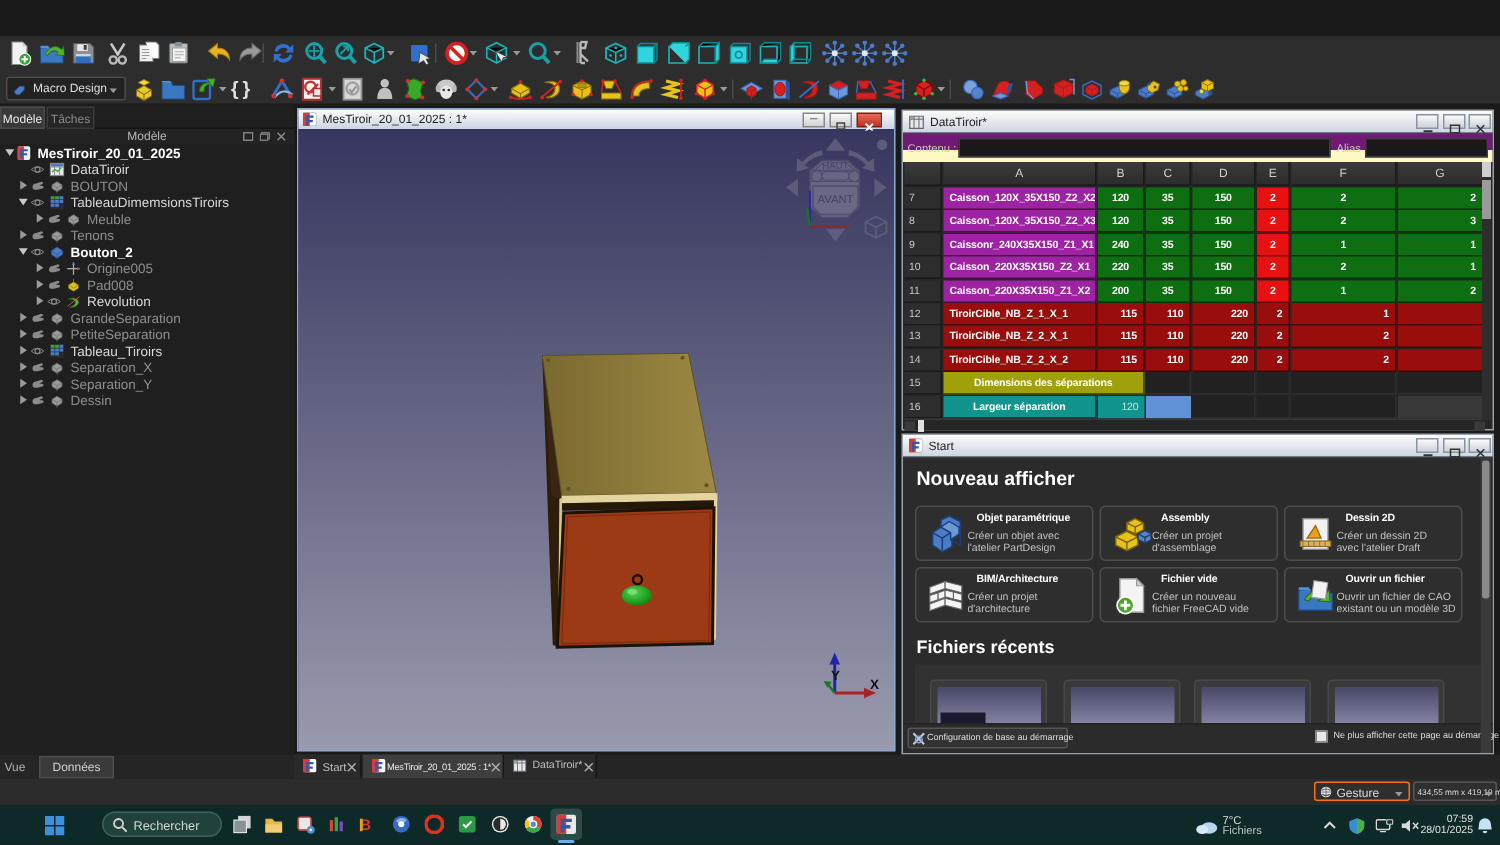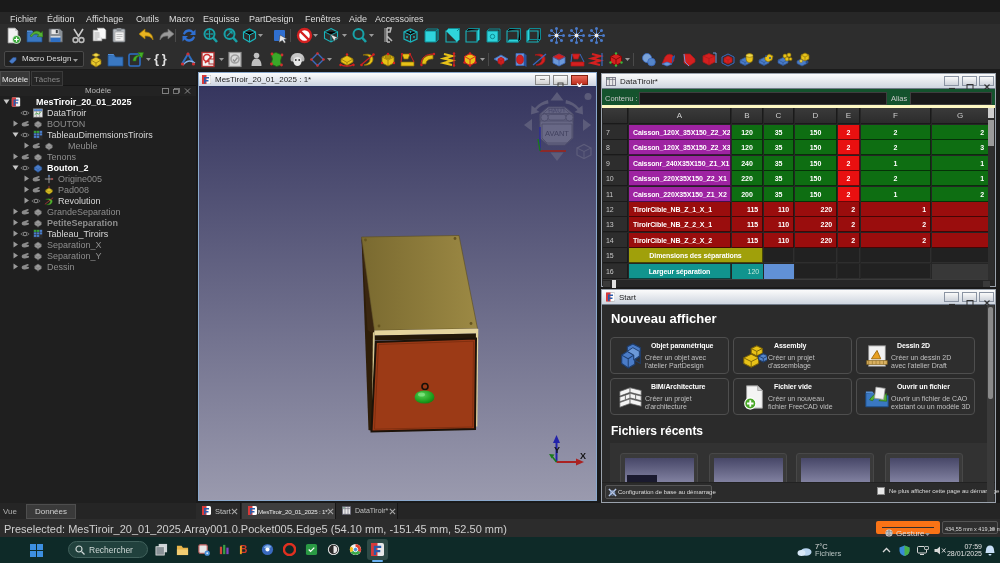--- a/index.html
+++ b/index.html
@@ -16,32 +16,20 @@
 #leftpanel{left:0;top:70px;width:196px;height:433px;background:#1f1f1f;}
 
 #mdi{left:196px;top:70px;width:804px;height:433px;background:#1a1a1a;}
 
 #tabbar{left:0;top:503px;width:1000px;height:16px;background:#252525;}
 #statusbar{left:0;top:519px;width:1000px;height:18px;background:#2c2c2c;color:#cfcfcf;font-size:11px;}
 #taskbar{left:0;top:537px;width:1000px;height:26px;background:#0e2a28;}
 </style></head>
 <body>
 <div id="root">
-<div class="abs" id="menubar">
-  <span class="menuitem" style="left:10px">Fichier</span>
-  <span class="menuitem" style="left:47px">Édition</span>
-  <span class="menuitem" style="left:86px">Affichage</span>
-  <span class="menuitem" style="left:136px">Outils</span>
-  <span class="menuitem" style="left:169px">Macro</span>
-  <span class="menuitem" style="left:203px">Esquisse</span>
-  <span class="menuitem" style="left:249px">PartDesign</span>
-  <span class="menuitem" style="left:305px">Fenêtres</span>
-  <span class="menuitem" style="left:349px">Aide</span>
-  <span class="menuitem" style="left:375px">Accessoires</span>
-</div>
 <div class="abs" id="tb1">
       <svg class="ticon" style="left:5px;top:3px" width="17" height="17" viewBox="0 0 17 17">
         <path d="M3 1 h7 l3 3 v12 h-10 z" fill="#f2f2f2" stroke="#888" stroke-width="0.8"></path>
         <path d="M10 1 l3 3 h-3 z" fill="#cfcfcf"></path>
         <circle cx="11.5" cy="12.5" r="4" fill="#38a838" stroke="#fff" stroke-width="0.7"></circle>
         <path d="M11.5 10.3 v4.4 M9.3 12.5 h4.4" stroke="#fff" stroke-width="1.2"></path>
       </svg>
       <svg class="ticon" style="left:26px;top:3px" width="17" height="17" viewBox="0 0 17 17">
         <path d="M1 5 h6 l1.5 2 H16 v8 H1 z" fill="#3a78c2" stroke="#1d4e8a" stroke-width="0.7"></path>
         <path d="M1 5 v-1.5 h5 l1.5 2" fill="#5590d6"></path>
@@ -465,21 +453,21 @@
       <div class="abs" style="left:0;top:26px;width:196px;height:340px;background:#1f1f1f">
         <div style="display:flex;align-items:center;height:11px;padding-left:2px;color:#ffffff;font-weight:bold;font-size:9px;white-space:nowrap">
           <svg width="9" height="9" viewBox="0 0 9 9" style="flex:none">
             <path d="M1.5 2.5 h6 l-3 4.5 z" fill="#c8c8c8"></path>
           </svg>
           <svg width="10" height="10" viewBox="0 0 12 12" style="flex:none;margin-right:3px">
             <rect x="1" y="0.5" width="10" height="11" rx="1.5" fill="#f0f0f0"></rect>
             <path d="M1 0.5 h5 v11 h-5 z" fill="#d84040"></path>
             <path d="M3 3 h6 v1.6 h-4 v1.6 h3.5 v1.6 h-3.5 v2.6 h-2 z" fill="#2a5caa"></path>
           </svg>
-          <span style="margin-left:12px">MesTiroir_20_01_2025</span>
+          <span style="margin-left:1px">MesTiroir_20_01_2025</span>
         </div>
         <div style="display:flex;align-items:center;height:11px;padding-left:11px;color:#d8d8d8;font-weight:normal;font-size:9px;white-space:nowrap">
           <span style="width:9px;flex:none"></span>
           <svg width="10" height="10" viewBox="0 0 12 12" style="flex:none;margin-right:3px">
             <circle cx="6" cy="6" r="2" fill="none" stroke="#888" stroke-width="1"></circle>
             <path d="M1 6 q5 -4.5 10 0 q-5 4.5 -10 0" fill="none" stroke="#888" stroke-width="0.8"></path>
           </svg>
           <svg width="10" height="10" viewBox="0 0 12 12" style="flex:none;margin-right:3px">
             <rect x="0.5" y="1" width="11" height="10" fill="#e8e8e8" stroke="#777" stroke-width="0.7"></rect>
             <path d="M0.5 4 h11 M4 1 v10 M8 1 v10" stroke="#888" stroke-width="0.7"></path>
@@ -526,21 +514,21 @@
           <svg width="9" height="9" viewBox="0 0 9 9" style="flex:none">
             <path d="M2.5 1.5 l4.5 3 -4.5 3 z" fill="#9a9a9a"></path>
           </svg>
           <svg width="10" height="10" viewBox="0 0 12 12" style="flex:none;margin-right:3px">
             <path d="M2 7 q0 -3 3 -3 l4 -1.5 q1.5 0 1.5 1.5 l-3 1.5 3 0.5 q1 1.5 -0.5 2 l-4 1 q-4 0.5 -4 -2 z" fill="#8a8a8a"></path>
           </svg>
           <svg width="10" height="10" viewBox="0 0 12 12" style="flex:none;margin-right:3px">
             <path d="M2 5 l4 -2.5 4 2.5 v3 l-4 2.5 -4 -2.5 z" fill="#9a9a9a" stroke="#666" stroke-width="0.6"></path>
             <path d="M2 5 l4 2.5 4 -2.5 M6 7.5 v5" stroke="#666" stroke-width="0.5" fill="none"></path>
           </svg>
-          <span style="margin-left:11px">Meuble</span>
+          <span style="margin-left:1px">Meuble</span>
         </div>
         <div style="display:flex;align-items:center;height:11px;padding-left:11px;color:#8e8e8e;font-weight:normal;font-size:9px;white-space:nowrap">
           <svg width="9" height="9" viewBox="0 0 9 9" style="flex:none">
             <path d="M2.5 1.5 l4.5 3 -4.5 3 z" fill="#9a9a9a"></path>
           </svg>
           <svg width="10" height="10" viewBox="0 0 12 12" style="flex:none;margin-right:3px">
             <path d="M2 7 q0 -3 3 -3 l4 -1.5 q1.5 0 1.5 1.5 l-3 1.5 3 0.5 q1 1.5 -0.5 2 l-4 1 q-4 0.5 -4 -2 z" fill="#8a8a8a"></path>
           </svg>
           <svg width="10" height="10" viewBox="0 0 12 12" style="flex:none;margin-right:3px">
             <path d="M2 5 l4 -2.5 4 2.5 v3 l-4 2.5 -4 -2.5 z" fill="#9a9a9a" stroke="#666" stroke-width="0.6"></path>
@@ -610,21 +598,21 @@
           </svg>
           <svg width="10" height="10" viewBox="0 0 12 12" style="flex:none;margin-right:3px">
             <path d="M2 7 q0 -3 3 -3 l4 -1.5 q1.5 0 1.5 1.5 l-3 1.5 3 0.5 q1 1.5 -0.5 2 l-4 1 q-4 0.5 -4 -2 z" fill="#8a8a8a"></path>
           </svg>
           <svg width="10" height="10" viewBox="0 0 12 12" style="flex:none;margin-right:3px">
             <path d="M2 5 l4 -2.5 4 2.5 v3 l-4 2.5 -4 -2.5 z" fill="#9a9a9a" stroke="#666" stroke-width="0.6"></path>
             <path d="M2 5 l4 2.5 4 -2.5 M6 7.5 v5" stroke="#666" stroke-width="0.5" fill="none"></path>
           </svg>
           <span style="margin-left:1px">GrandeSeparation</span>
         </div>
-        <div style="display:flex;align-items:center;height:11px;padding-left:11px;color:#8e8e8e;font-weight:bold;font-size:9px;white-space:nowrap">
+        <div style="display:flex;align-items:center;height:11px;padding-left:11px;color:#8e8e8e;font-weight:normal;font-size:9px;white-space:nowrap">
           <svg width="9" height="9" viewBox="0 0 9 9" style="flex:none">
             <path d="M2.5 1.5 l4.5 3 -4.5 3 z" fill="#9a9a9a"></path>
           </svg>
           <svg width="10" height="10" viewBox="0 0 12 12" style="flex:none;margin-right:3px">
             <path d="M2 7 q0 -3 3 -3 l4 -1.5 q1.5 0 1.5 1.5 l-3 1.5 3 0.5 q1 1.5 -0.5 2 l-4 1 q-4 0.5 -4 -2 z" fill="#8a8a8a"></path>
           </svg>
           <svg width="10" height="10" viewBox="0 0 12 12" style="flex:none;margin-right:3px">
             <path d="M2 5 l4 -2.5 4 2.5 v3 l-4 2.5 -4 -2.5 z" fill="#9a9a9a" stroke="#666" stroke-width="0.6"></path>
             <path d="M2 5 l4 2.5 4 -2.5 M6 7.5 v5" stroke="#666" stroke-width="0.5" fill="none"></path>
           </svg>
@@ -783,21 +771,21 @@
         <span style="position:absolute;left:342px;top:2px;width:15px;height:10px;background:linear-gradient(#fafafa,#cdd2da);border:1px solid #8a93a2"><svg width="14" height="9">
             <path d="M4 6.5 h6" stroke="#333" stroke-width="1.2"></path>
           </svg></span>
         <span style="position:absolute;left:360px;top:2px;width:15px;height:10px;background:linear-gradient(#fafafa,#cdd2da);border:1px solid #8a93a2"><svg width="14" height="9">
             <rect x="4" y="2.5" width="6" height="5" fill="none" stroke="#333"></rect>
           </svg></span>
         <span style="position:absolute;left:377px;top:2px;width:15px;height:10px;background:linear-gradient(#fafafa,#cdd2da);border:1px solid #8a93a2"><svg width="14" height="9">
             <path d="M4.5 2.5 L9.5 7.5 M9.5 2.5 L4.5 7.5" stroke="#333" stroke-width="1.1"></path>
           </svg></span>
       </div>
-      <div style="position:absolute;left:0;top:15px;width:393px;height:19px;background:#14532d;border-bottom:3px solid #fef9c3">
+      <div style="position:absolute;left:0;top:15px;width:393px;height:19px;background:#701a75;border-bottom:8px solid #fef9c3">
         <span style="position:absolute;left:3px;top:5px;font-size:7.5px;color:#c8c8c8">Contenu :</span>
         <span style="position:absolute;left:37px;top:3px;width:248px;height:13px;background:#191919;border:1px solid #3e3e3e"></span>
         <span style="position:absolute;left:289px;top:5px;font-size:7.5px;color:#c8c8c8">Alias :</span>
         <span style="position:absolute;left:308px;top:3px;width:82px;height:13px;background:#191919;border:1px solid #3e3e3e"></span>
       </div>
       <div style="position:absolute;left:0;top:34px;width:393px;height:17px;">
         <span style="position:absolute;left:1px;top:0;width:25px;height:16px;background:linear-gradient(#3a3a3a,#2c2c2c);border-right:1px solid #1a1a1a;border-bottom:1px solid #1a1a1a;color:#cfcfcf;font-size:8px;text-align:center;line-height:16px"></span>
         <span style="position:absolute;left:27px;top:0;width:102px;height:16px;background:linear-gradient(#3a3a3a,#2c2c2c);border-right:1px solid #1a1a1a;border-bottom:1px solid #1a1a1a;color:#cfcfcf;font-size:8px;text-align:center;line-height:16px">A</span>
         <span style="position:absolute;left:130px;top:0;width:31px;height:16px;background:linear-gradient(#3a3a3a,#2c2c2c);border-right:1px solid #1a1a1a;border-bottom:1px solid #1a1a1a;color:#cfcfcf;font-size:8px;text-align:center;line-height:16px">B</span>
         <span style="position:absolute;left:162px;top:0;width:30px;height:16px;background:linear-gradient(#3a3a3a,#2c2c2c);border-right:1px solid #1a1a1a;border-bottom:1px solid #1a1a1a;color:#cfcfcf;font-size:8px;text-align:center;line-height:16px">C</span>
@@ -1066,22 +1054,21 @@
           <path d="M0.5 3 h11 M4 0.5 v10 M8 0.5 v10" stroke="#667" stroke-width="0.8"></path>
           <rect x="1" y="1" width="3" height="2" fill="#8a9"></rect>
         </svg>
         <span style="position:absolute;left:19px;top:4px;font-size:7px;color:#c0c0c0">DataTiroir*</span>
         <svg width="7" height="7" viewBox="0 0 8 8" style="position:absolute;left:53px;top:5px">
           <path d="M1 1 L7 7 M7 1 L1 7" stroke="#aaa" stroke-width="1.2"></path>
         </svg>
       </span>
     </div>
 <div class="abs" id="statusbar">
-      <span style="position:absolute;left:4px;top:4px">Preselected: MesTiroir_20_01_2025.Array001.0.Pocket005.Edge5 (54.10 mm, -151.45 mm, 52.50 mm)</span>
-      <span style="position:absolute;left:876px;top:2px;width:64px;height:13px;background:#2f2f2f;border:6px solid #f97316;border-radius:2px">
+      <span style="position:absolute;left:876px;top:2px;width:64px;height:13px;background:#2f2f2f;border:1px solid #f97316;border-radius:2px">
         <svg style="position:absolute;left:3px;top:2px" width="8" height="8">
           <circle cx="4" cy="4" r="3.5" fill="#e8e8e8"></circle>
           <path d="M1 3 a4 3 0 0 1 6 0 M1.5 5.5 a4 3 0 0 0 5 0" stroke="#555" stroke-width="0.7" fill="none"></path>
           <path d="M4 0.5 v7 M0.5 4 h7" stroke="#555" stroke-width="0.5"></path>
         </svg>
         <span style="position:absolute;left:14px;top:2px;font-size:8px;color:#ddd">Gesture</span>
         <svg style="position:absolute;right:3px;top:5px" width="7" height="5">
           <path d="M1 1 L3.5 4 L6 1 Z" fill="#9a9a9a"></path>
         </svg>
       </span>

